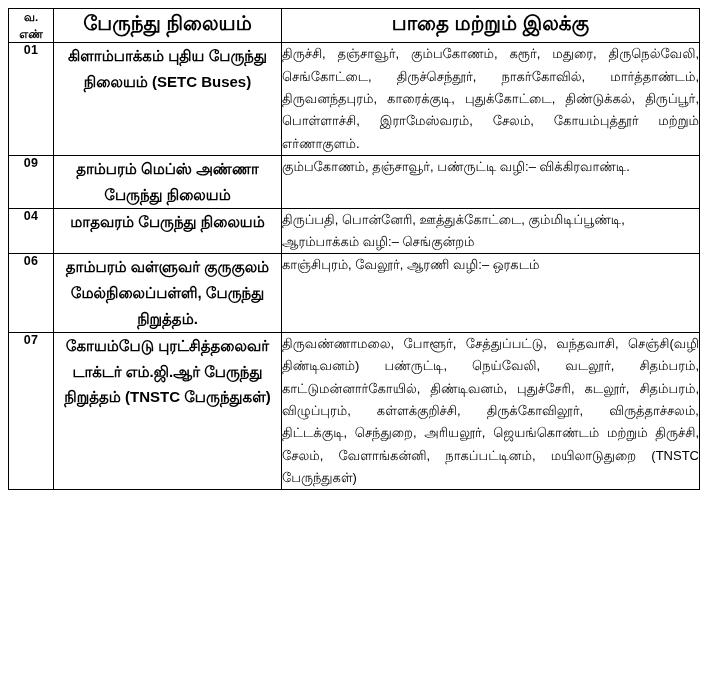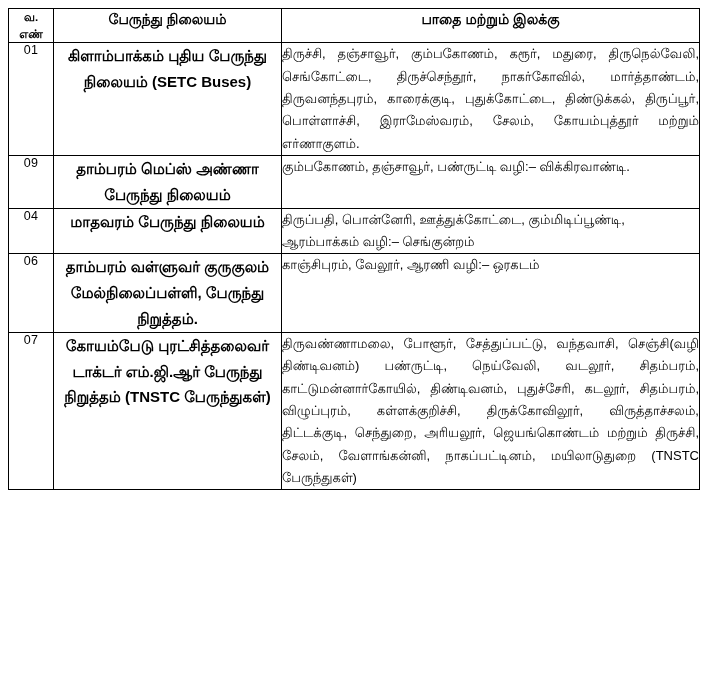--- a/index.html
+++ b/index.html
@@ -47,28 +47,28 @@
     vertical-align: top;
   }
   th.sno-head {
     font-size: 11.5px;
     padding-top: 6px;
   }
   th.sno-head .ln {
     display: block;
   }
   th.stand-head, th.dest-head {
-    font-size: 14px;
+    font-size: 20px;
   }
 
   
   td.sno {
     text-align: center;
     font-size: 12.5px;
-    font-weight: normal;
+    font-weight: bold;
     padding: 8px 2px 6px 2px;
     letter-spacing: 0.3px;
   }
   td.stand {
     font-size: 15px;
     font-weight: bold;
     line-height: 1.72;
     padding: 7px 6px 8px 10px;
     text-align: center;
   }

